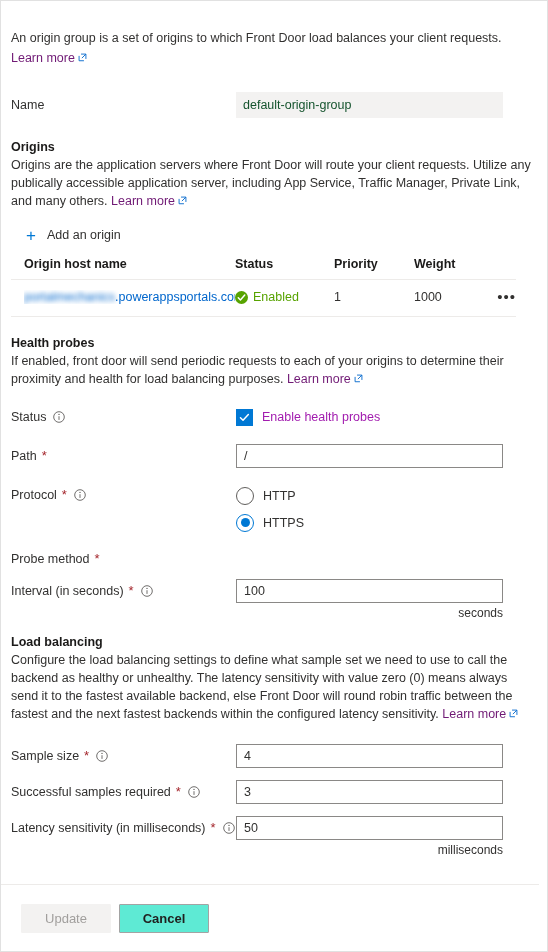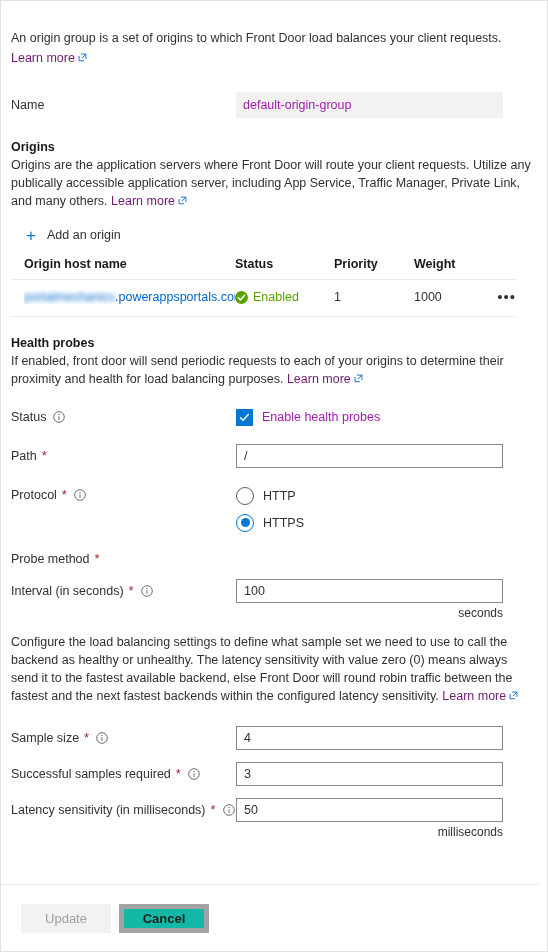--- a/index.html
+++ b/index.html
@@ -121,21 +121,21 @@
     font-family: "Liberation Sans", sans-serif;
     font-size: 12.5px;
     color: #323130;
     padding: 0 7px;
     outline: none;
     border-radius: 0;
   }
   .txt.readonly {
     border: none;
     background: #f3f2f1;
-    color: #a21caf;
+    color: #14532d;
     width: 267px;
     height: 26px;
   }
   .select-wrap {
     position: relative;
     width: 267px;
     height: 24px;
   }
   .select-wrap .txt { width: 267px; padding-right: 24px; }
   .chev {
@@ -313,22 +313,22 @@
     cursor: pointer;
     border-radius: 1px;
   }
   .btn-primary-disabled {
     background: #f3f2f1;
     border: 1px solid #f3f2f1;
     color: #a19f9d;
     cursor: default;
   }
   .btn-secondary {
-    background: #14b8a6;
-    border: 5px solid #a3a3a3;
+    background: #5eead4;
+    border: 1px solid #a3a3a3;
     color: #201f1e;
     font-weight: 600;
   }
 </style>
 </head>
 <body>
 
 <div class="panel">
 
 
@@ -489,20 +489,21 @@
                 <path d="M6 5.2 V8.9" stroke="#605e5c" stroke-width="0.9"></path>
               </svg>
             </span>
         </div>
         <input class="txt" type="text" value="100" style="">
       </div>
       <div class="unit">seconds</div>
     </div>
 
     <div style="margin-top:13px;">
+      <div class="sec-title">Load balancing</div>
       <div class="sec-desc">
         <span>Configure the load balancing settings to define what sample set we need to use to call the backend as healthy or unhealthy. The latency sensitivity with value zero (0) means always send it to the fastest available backend, else Front Door will round robin traffic between the fastest and the next fastest backends within the configured latency sensitivity.</span>
         <a class="link">Learn more</a><span class="ext-icon"><svg width="9" height="9" viewBox="0 0 10 10">
               <path d="M3.4 1.2h5.4v5.4" stroke="#0066cc" stroke-width="1" fill="none"></path>
               <path d="M8.6 1.4 L4.3 5.7" stroke="#0066cc" stroke-width="1" fill="none"></path>
               <path d="M6.6 8.6H1.2V3.2" stroke="#0066cc" stroke-width="1" fill="none"></path>
             </svg></span>
       </div>
 
       <div class="row" style="margin-top:21px;">

